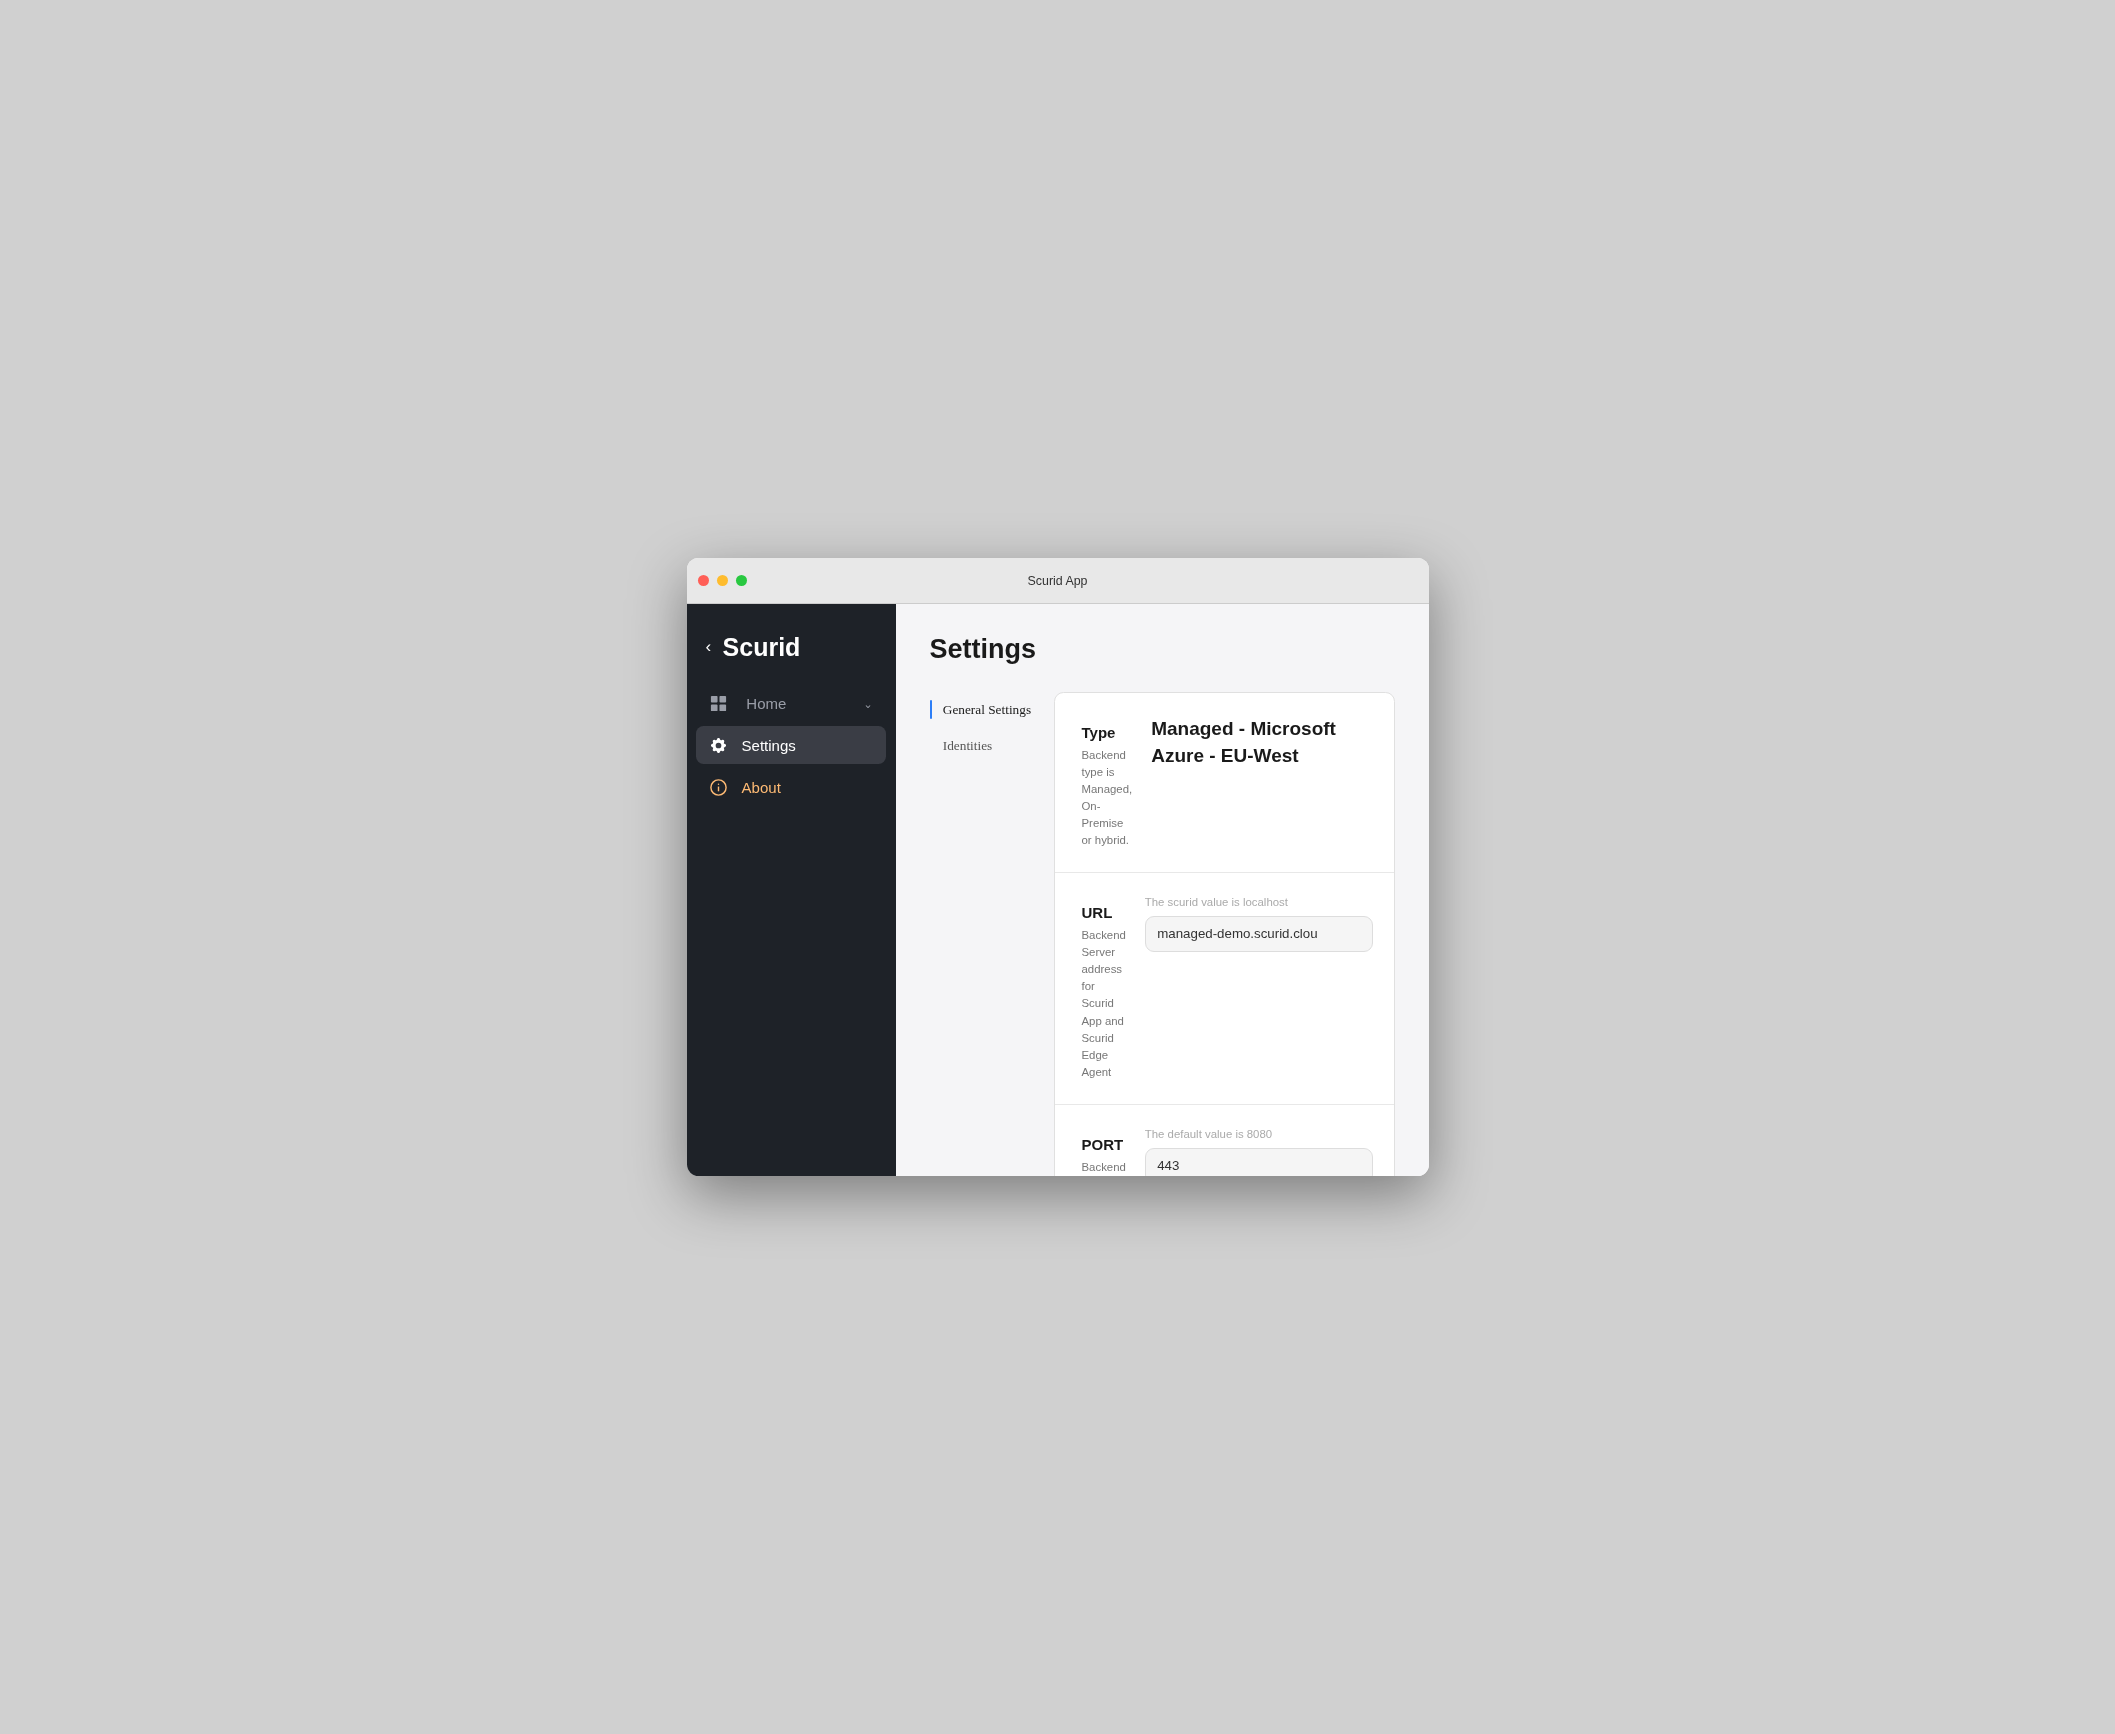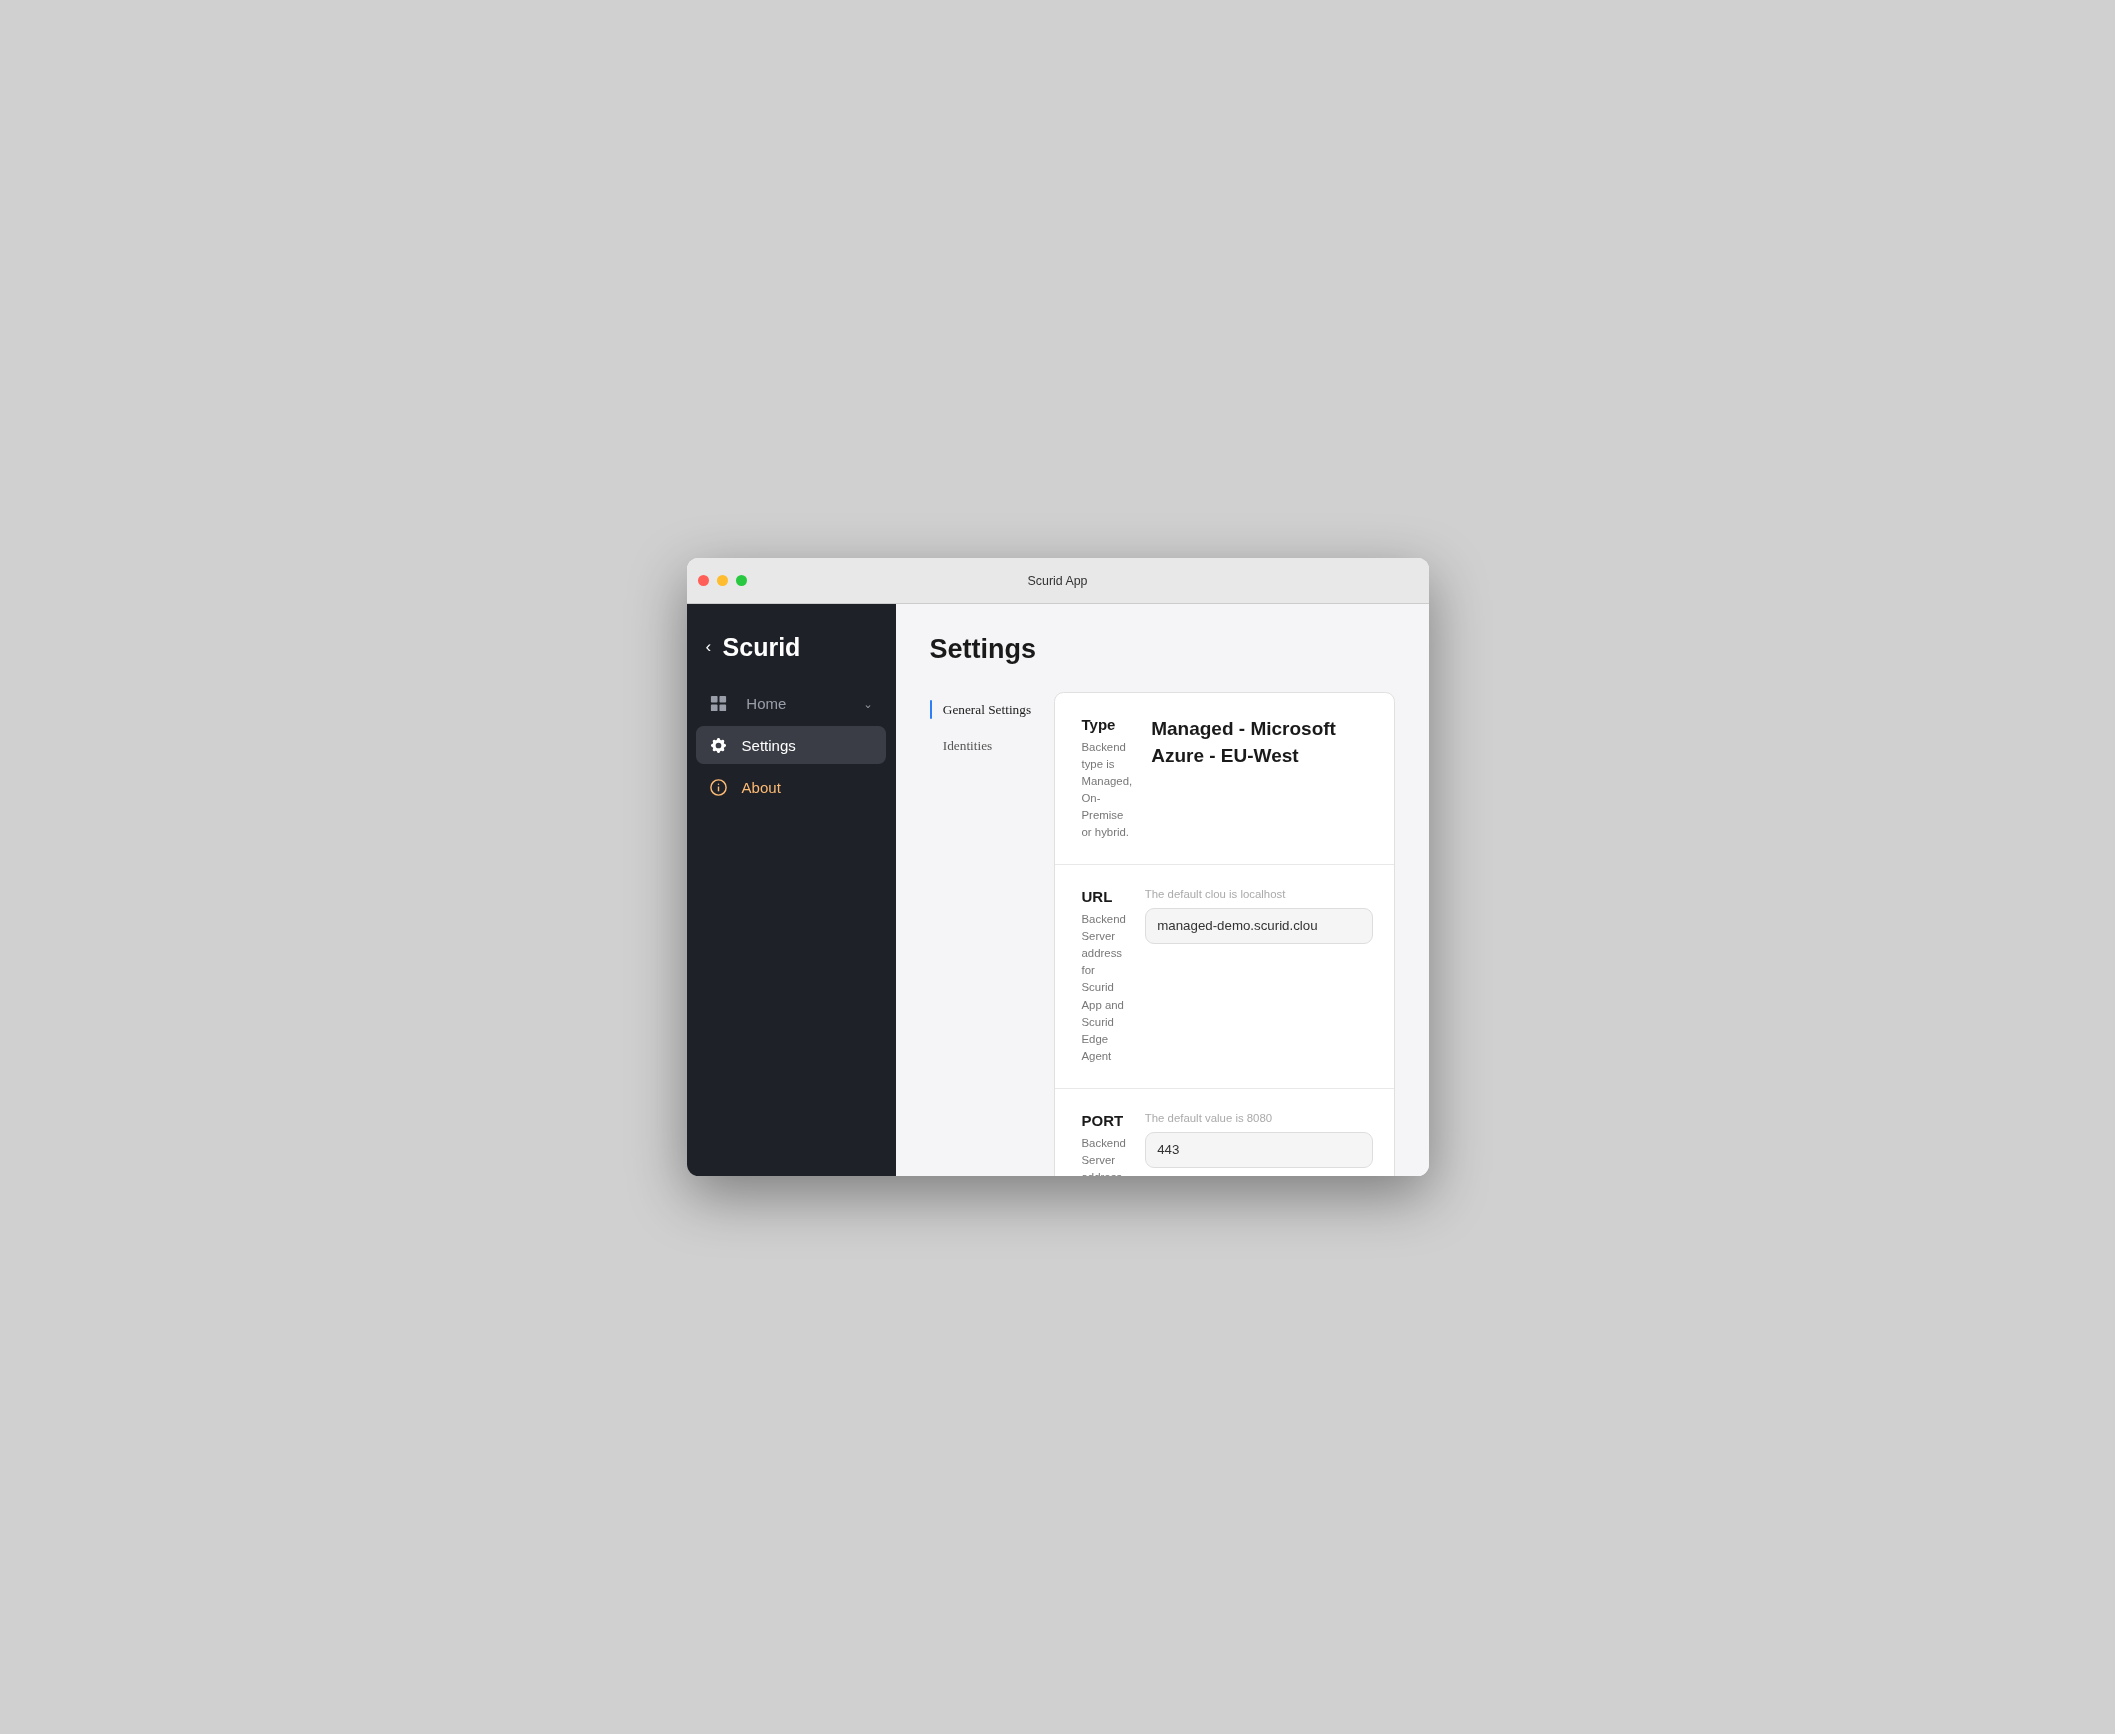--- a/index.html
+++ b/index.html
@@ -239,20 +239,21 @@
     .settings-row-right {
       width: 228px;
       flex-shrink: 0;
     }
 
     .settings-field-label {
       font-size: 15px;
       font-weight: 600;
       color: #1a1a1a;
       margin-bottom: 5.7px;
+      margin-top: 8px;
     }
 
     .settings-field-desc {
       font-size: 11.4px;
       color: #777;
       line-height: 1.5;
     }
 
     .settings-field-value {
       font-size: 19px;
@@ -370,21 +371,21 @@
               <div class="settings-field-value">Managed - Microsoft Azure - EU-West</div>
             </div>
           </div>
 
           <div class="settings-row">
             <div class="settings-row-left">
               <div class="settings-field-label">URL</div>
               <div class="settings-field-desc">Backend Server address for Scurid App and Scurid Edge Agent</div>
             </div>
             <div class="settings-row-right">
-              <div class="settings-field-hint">The default clou is localhost</div>
+              <div class="settings-field-hint">The scurid value is localhost</div>
               <input class="settings-input" type="text" value="managed-demo.scurid.clou" style="">
             </div>
           </div>
 
           <div class="settings-row">
             <div class="settings-row-left">
               <div class="settings-field-label">PORT</div>
               <div class="settings-field-desc">Backend Server address for Scurid App and Scurid Edge Agent</div>
             </div>
             <div class="settings-row-right">

